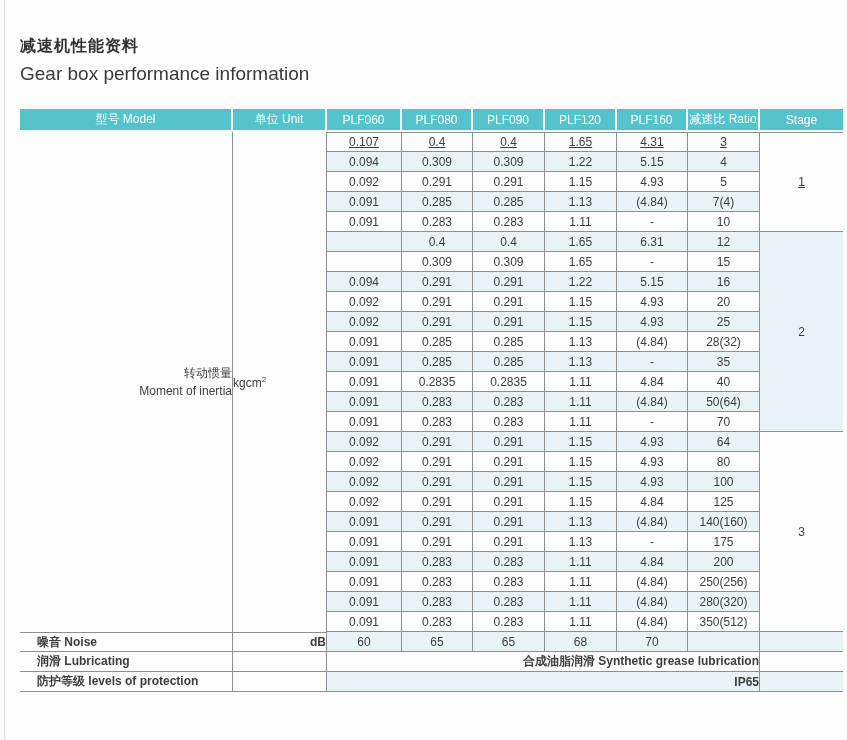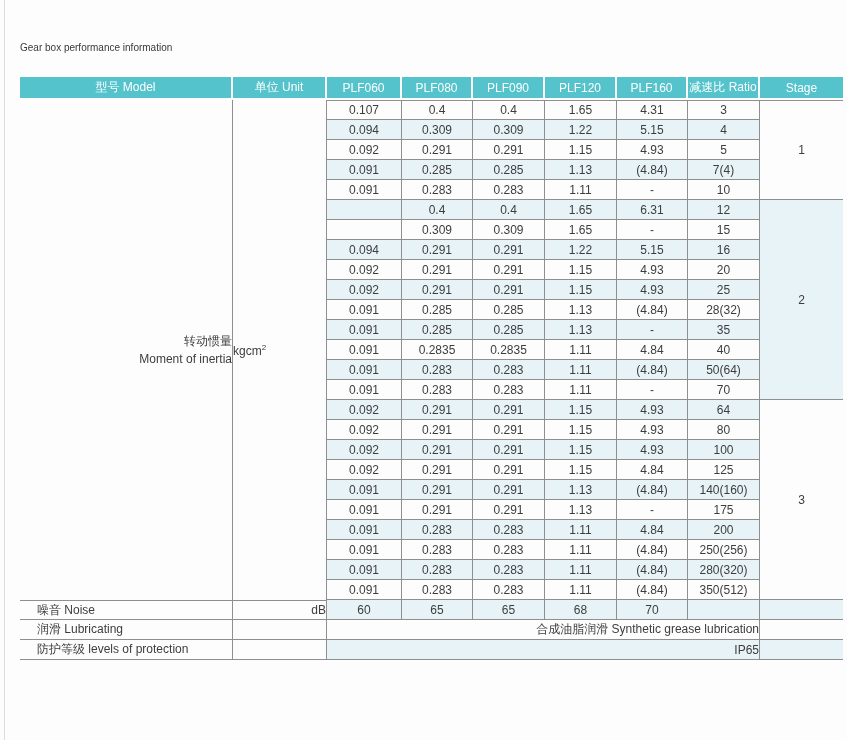--- a/index.html
+++ b/index.html
@@ -13,52 +13,53 @@
   html,body{margin:0;padding:0;}
   body{
     width:847px;height:740px;overflow:hidden;position:relative;
     background:var(--page-bg);
     font-family:"Liberation Sans","DejaVu Sans",sans-serif;
     color:var(--text);
   }
   .page-edge{position:absolute;left:4px;top:0;width:1px;height:740px;background:#dcdcdc;}
   .page{padding:36px 0 0 20px;}
   .title-zh{margin:0;font-size:16px;font-weight:bold;color:#323232;letter-spacing:1px;}
-  .title-en{margin-top:6px;font-size:10px;color:#3a3a3a;}
+  .title-en{margin-top:6px;font-size:19px;color:#3a3a3a;}
   table{
     border-collapse:separate;border-spacing:0;table-layout:fixed;
     width:823px;margin-top:24px;
   }
   th{
     background:var(--header-bg);color:#ffffff;font-weight:400;font-size:12px;
     height:23px;padding:0;text-align:center;
     border-bottom:2px solid var(--page-bg);
   }
   th:not(:last-child){border-right:2px solid var(--page-bg);margin-left:16px;}
   td{height:20px;padding:0;font-size:12px;vertical-align:middle;}
   .v{text-align:center;border-right:1px solid var(--line);border-bottom:1px solid var(--line);}
-  .top{border-top:1px solid var(--line);}
+  .top{border-top:1px solid var(--line);text-decoration:underline;}
   .alt{background:var(--alt);}
   .stage-cell{text-align:center;border-bottom:1px solid var(--line);}
   .model-cell{border-right:1px solid var(--line);padding-left:17px;text-align:right;}
   .model-cell .line{line-height:18px;}
   .unit-cell{border-right:1px solid var(--line);}
   sup{font-size:8px;}
   .lbl{padding-left:17px;text-align:left;}
   .ctr{text-align:right;}
   .br{border-right:1px solid var(--line);}
-  .bb{border-bottom:1px solid var(--line);}
+  .bb{border-bottom:1px solid var(--line);font-weight:bold;}
   .bt{border-top:1px solid var(--line);}
 </style>
 </head>
 <body>
 
 <div class="page-edge"></div>
 
 <div class="page">
+  <h1 class="title-zh">减速机性能资料</h1>
   <div class="title-en">Gear box performance information</div>
 
   <table>
     <colgroup>
       <col style="width:213px">
         <col style="width:94px">
         <col style="width:75px">
       <col style="width:71px">
         <col style="width:72px">
         <col style="width:72px">

